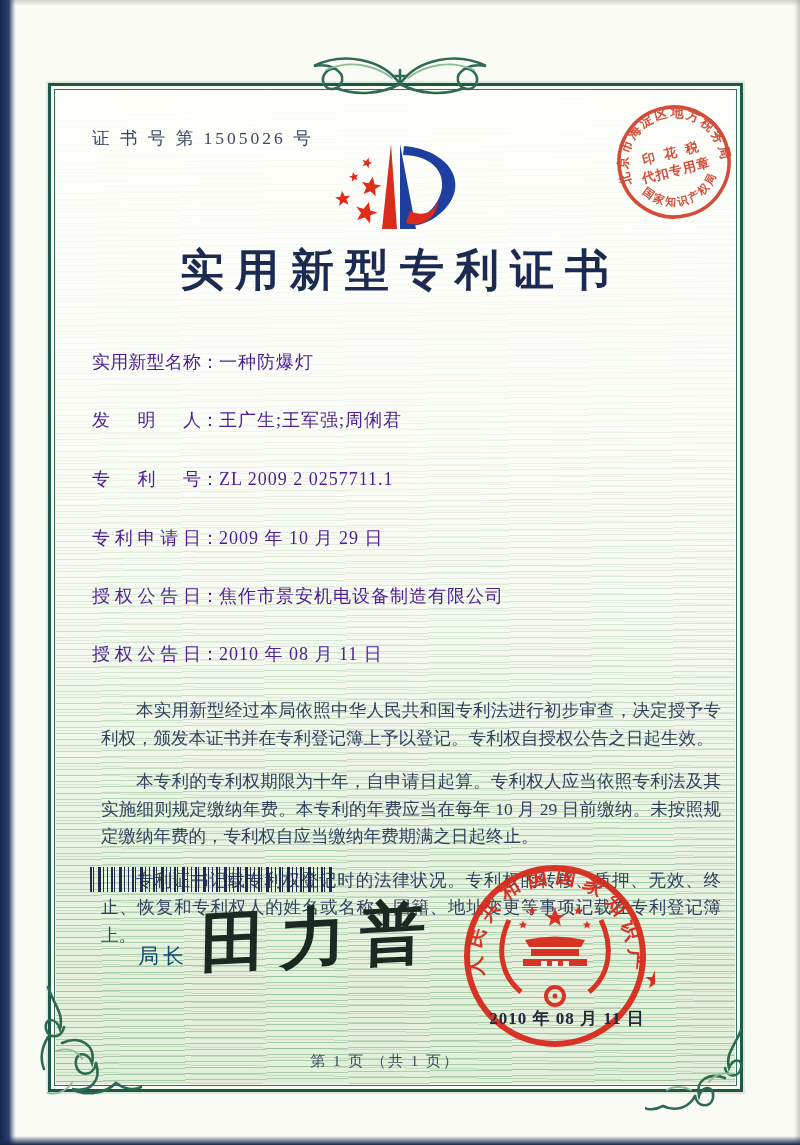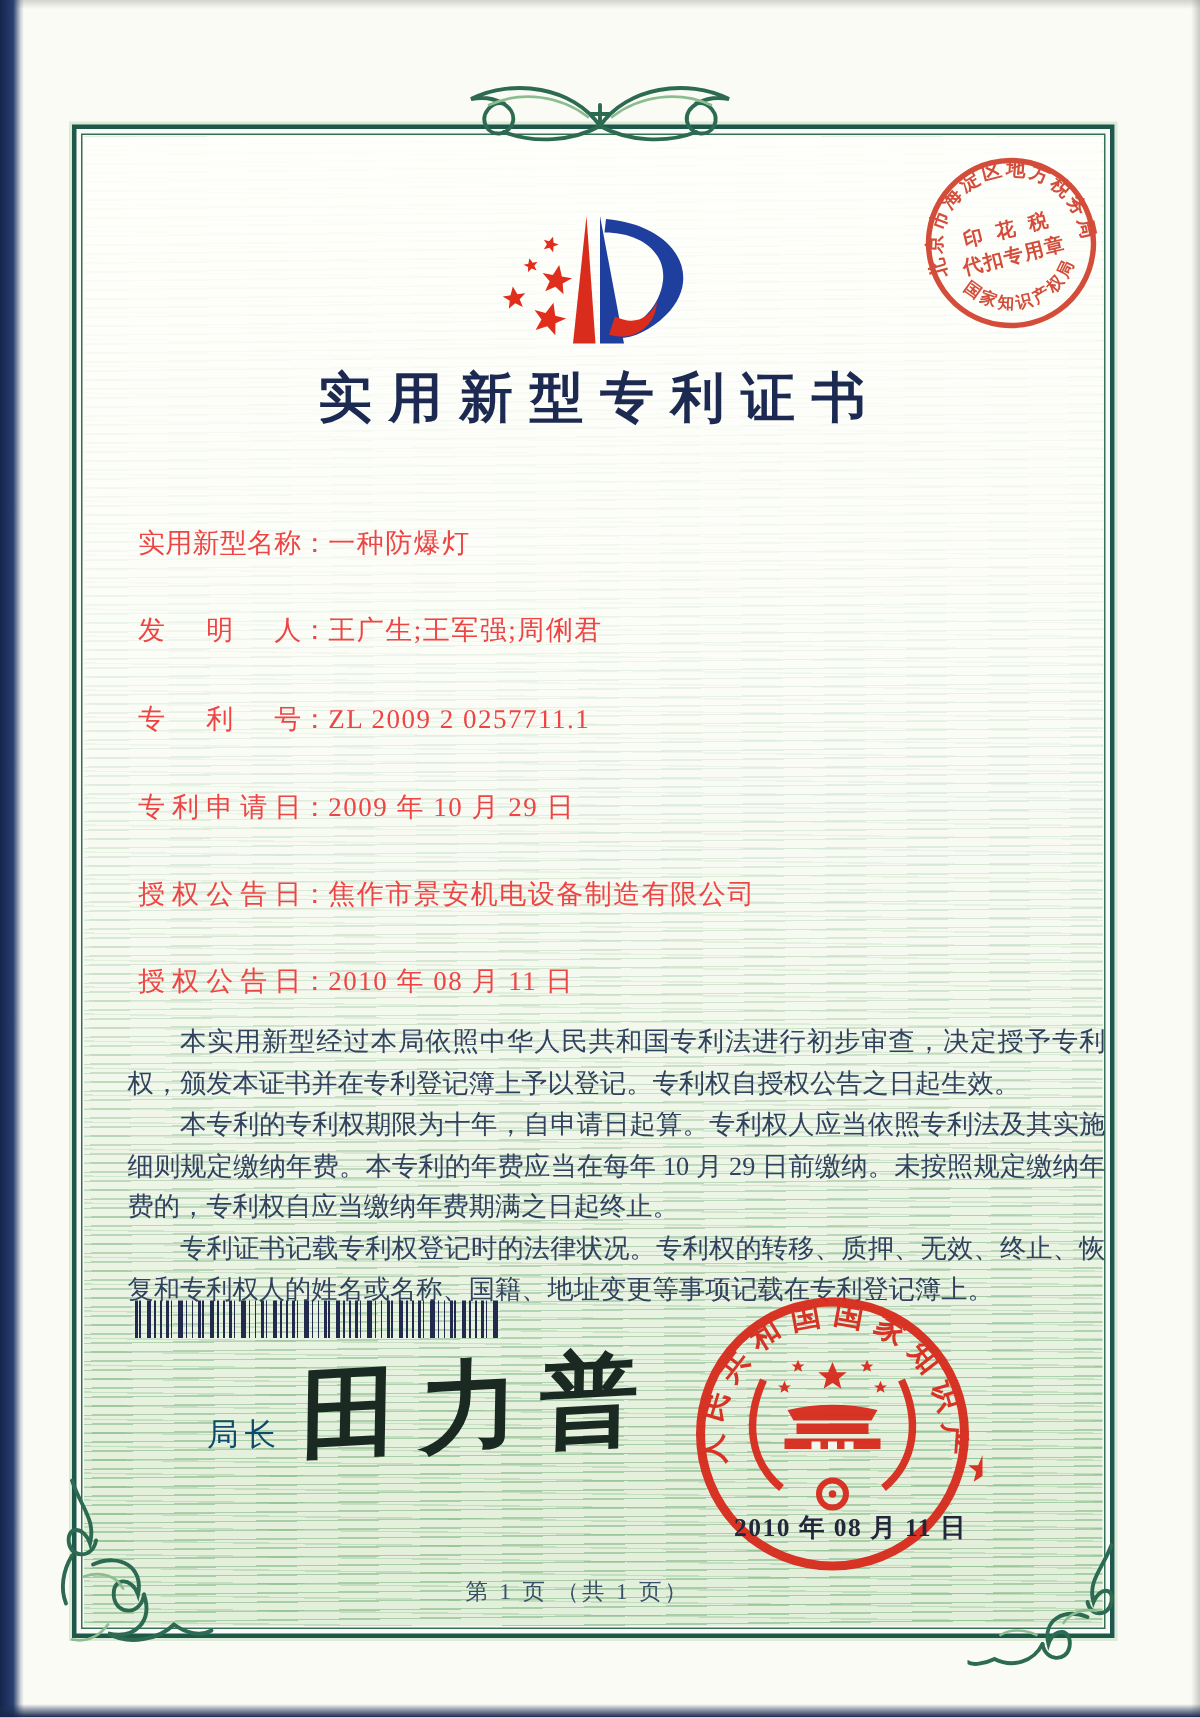--- a/index.html
+++ b/index.html
@@ -25,28 +25,28 @@
       linear-gradient(180deg,#f3f8ee 0%,#ecf4e4 55%,#e2efda 100%);}
   .paper::after{content:"";position:absolute;inset:0;
     background:linear-gradient(180deg, rgba(255,255,251,.96) 0%, rgba(255,255,251,.85) 28%,
       rgba(255,255,251,.55) 52%, rgba(255,255,251,.18) 72%, rgba(255,255,251,0) 88%);}
   .orn{position:absolute;z-index:3;}
   .orn path{fill:none;stroke:#2d6a52;stroke-width:2.6;stroke-linecap:round;}
   .orn path.lite{stroke:#8cbd90;stroke-width:1.8;}
   
   .abs{position:absolute;z-index:4;}
   .cert-number{left:92px;top:126px;font-size:17.5px;letter-spacing:3px;color:#3a4760;}
-  .title{left:0;top:241px;width:800px;text-align:center;font-size:36px;font-weight:700;
+  .title{left:0;top:241px;width:800px;text-align:center;font-size:44px;font-weight:700;
     letter-spacing:11px;color:#1c2a52;}
-  .frow{position:absolute;left:92px;font-size:18px;color:#ef4444;white-space:nowrap;}
+  .frow{position:absolute;left:92px;font-size:18px;color:#4c1d95;white-space:nowrap;}
   .flabel{display:inline-block;width:6.05em;text-align:justify;text-align-last:justify;}
   .fvalue{letter-spacing:1px;}
   .paras{left:85px;top:681px;width:652px;font-size:17.5px;line-height:27.5px;color:#31425f;
     text-align:justify;}
-  .paras p{margin:0;text-indent:2em;}
+  .paras p{margin:16px;text-indent:2em;}
   .barcode{left:90px;top:867px;width:242px;height:25px;
     background:repeating-linear-gradient(90deg,
       #222b4d 0 2px, rgba(0,0,0,0) 2px 3px,
       #222b4d 3px 4px, rgba(0,0,0,0) 4px 8px,
       #222b4d 8px 11px, rgba(0,0,0,0) 11px 13px,
       #222b4d 13px 14px, rgba(0,0,0,0) 14px 17px,
       #222b4d 17px 18px, rgba(0,0,0,0) 18px 21px);}
   .signer-title{left:138px;top:942px;font-size:21px;letter-spacing:4px;color:#0c4a6e;}
   .signature{left:200px;top:893px;font-size:66px;color:#1a2a22;letter-spacing:14px;
     transform:rotate(-3deg) skewX(-4deg);font-weight:600;}
@@ -117,20 +117,21 @@
         <textPath href="#stampTop" startOffset="50%" text-anchor="middle">北京市海淀区地方税务局</textPath>
       </text>
       <text font-size="11" letter-spacing="2" font-weight="bold">
         <textPath href="#stampBot" startOffset="50%" text-anchor="middle">国家知识产权局</textPath>
       </text>
       <text x="62" y="57" text-anchor="middle" font-size="13" font-weight="bold" letter-spacing="3">印 花 税</text>
       <text x="62" y="75" text-anchor="middle" font-size="13" font-weight="bold" letter-spacing="1">代扣专用章</text>
     </g>
   </svg>
 
+  <div class="abs cert-number">证 书 号 第 1505026 号</div>
   <div class="abs title">实用新型专利证书</div>
 
   <div class="frow" style="top:350px">
     <span class="flabel">实用新型名称</span><span>：</span><span class="fvalue">一种防爆灯</span>
   </div>
   <div class="frow" style="top:408px">
     <span class="flabel">发明人</span><span>：</span><span class="fvalue">王广生;王军强;周俐君</span>
   </div>
   <div class="frow" style="top:467px">
     <span class="flabel">专利号</span><span>：</span><span class="fvalue">ZL 2009 2 0257711.1</span>

